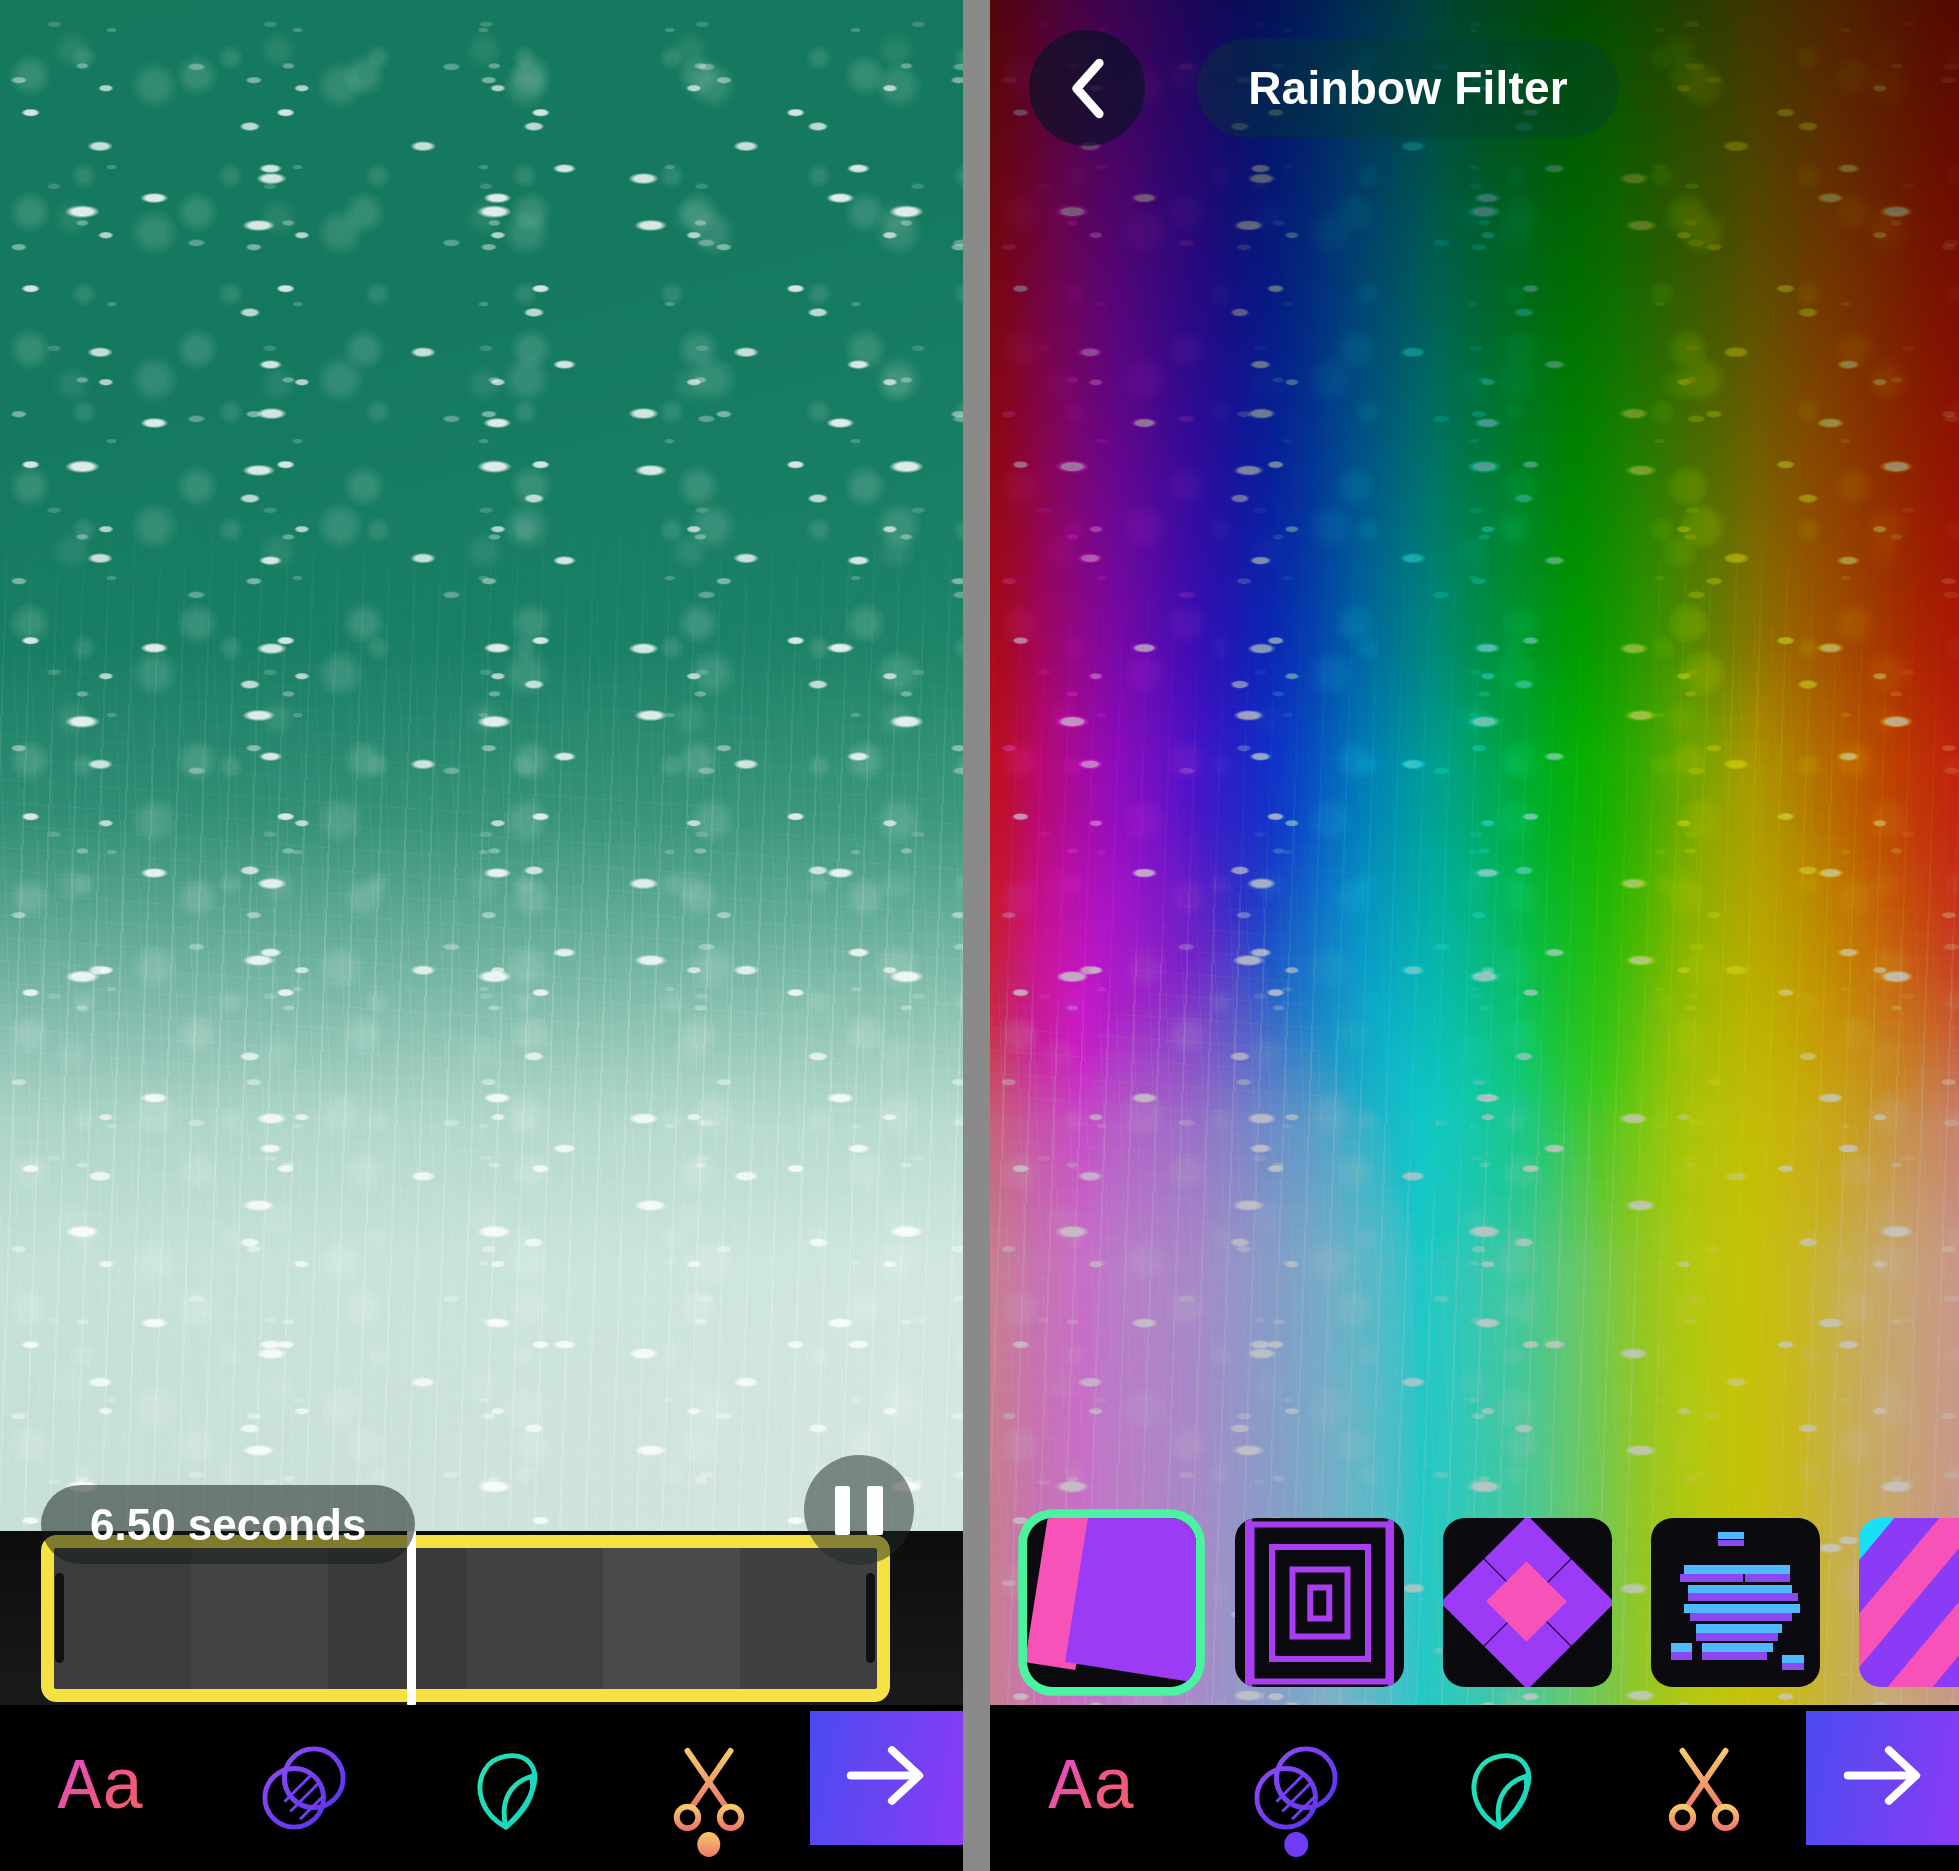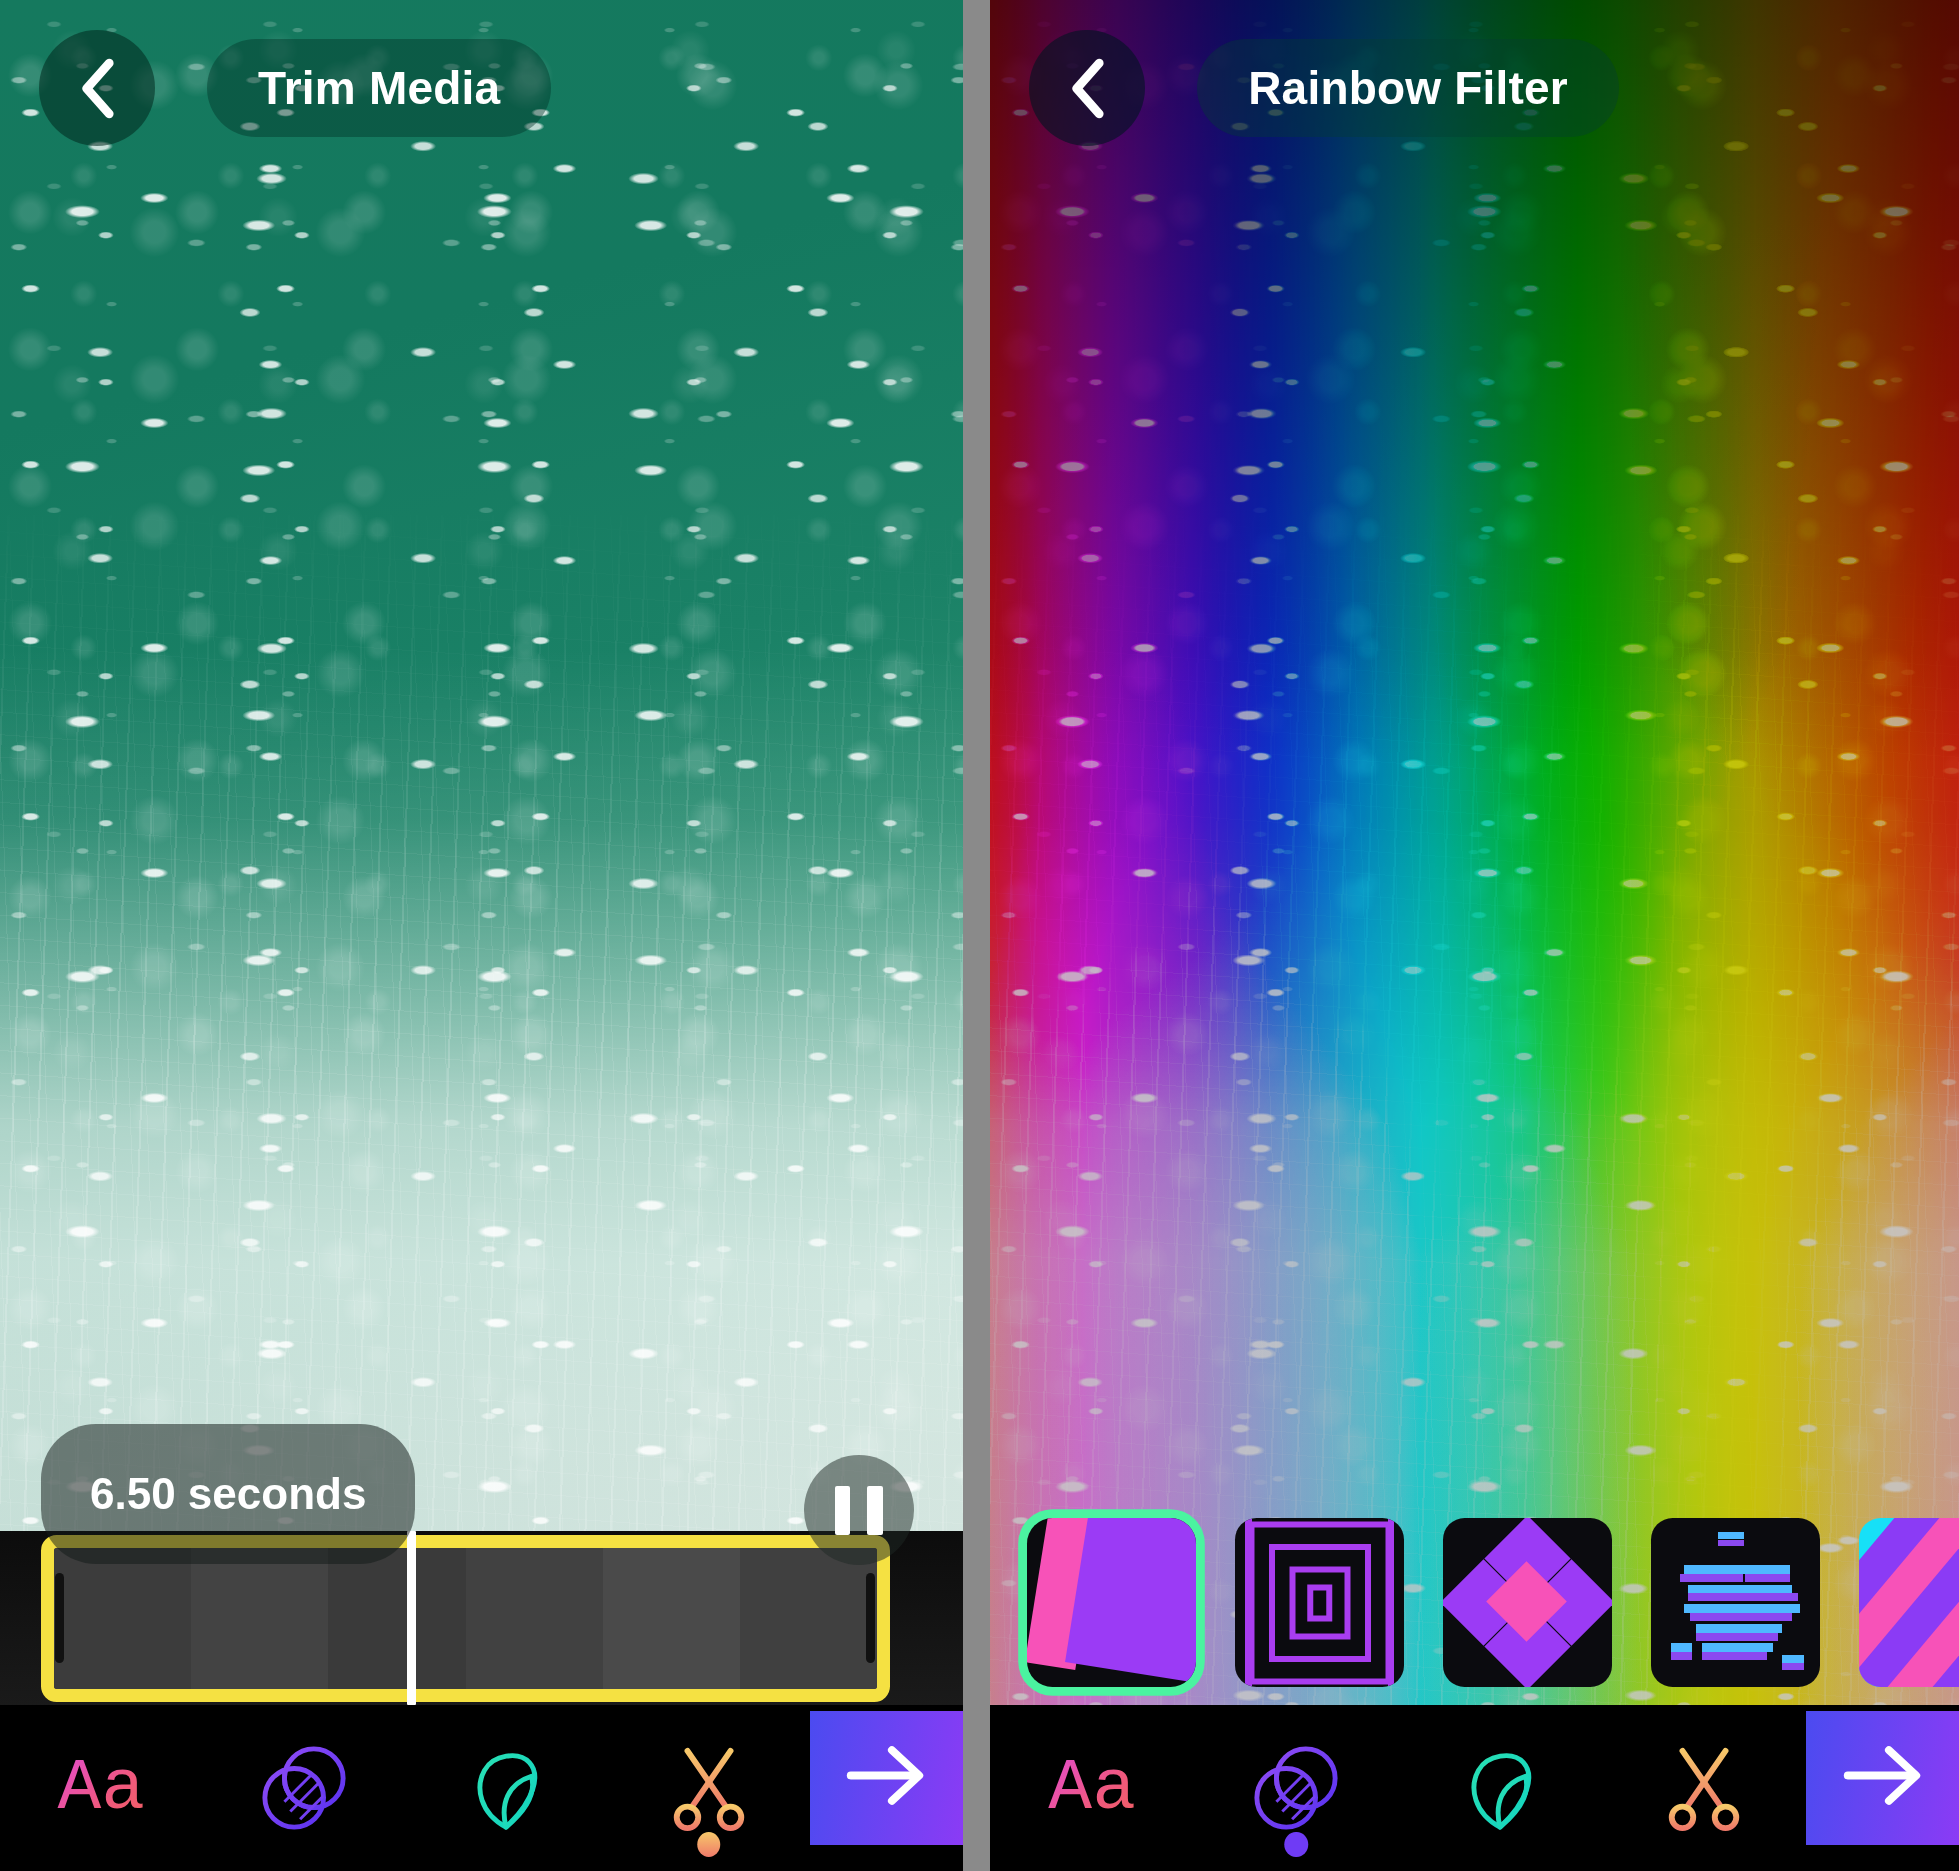--- a/index.html
+++ b/index.html
@@ -127,21 +127,21 @@
   }
   .panel-right .title-pill { background:rgba(3,60,50,.38); }
   .title-text {
     color:#fff; font-size:46px; font-weight:700; letter-spacing:0.2px;
     white-space:nowrap;
   }
 
   
   .duration-pill {
     position:absolute; left:41px; bottom:307px;
-    height:140px; padding:0 49px; border-radius:55px;
+    height:79px; padding:0 49px; border-radius:55px;
     background:rgba(20,26,24,.52);
     display:flex; align-items:center; z-index:18;
   }
   .duration-text { color:#fff; font-size:44px; font-weight:700; white-space:nowrap; }
   .pause-btn {
     position:absolute; right:49px; bottom:306px;
     width:110px; height:110px; border-radius:50%;
     background:rgba(30,40,36,.5);
     display:flex; align-items:center; justify-content:center;
     gap:16.7px; z-index:18; cursor:pointer;
@@ -244,32 +244,20 @@
 
   <div class="panel panel-left">
 
     <div class="media">
       <div class="ocean"></div>
       <div class="foam"></div>
       <div class="foam2"></div>
       <div class="foam3"></div>
     </div>
 
-    <div class="header">
-      <div class="back-btn">
-        <span class="chev">
-          <svg viewBox="0 0 40 64" width="39" height="63">
-            <polyline points="32,6 9,32 32,58" fill="none" stroke="#ffffff" stroke-width="9" stroke-linecap="round" stroke-linejoin="round"></polyline>
-          </svg>
-        </span>
-      </div>
-      <div class="title-pill">
-        <span class="title-text">Trim Media</span>
-      </div>
-    </div>
 
     <div class="duration-pill">
       <span class="duration-text">6.50 seconds</span>
     </div>
 
     <div class="pause-btn">
       <span class="pause-bar"></span>
       <span class="pause-bar"></span>
     </div>
 

